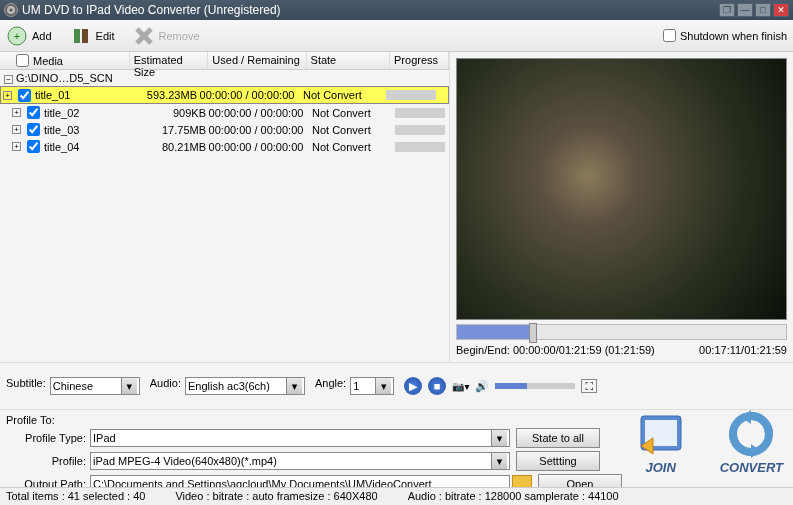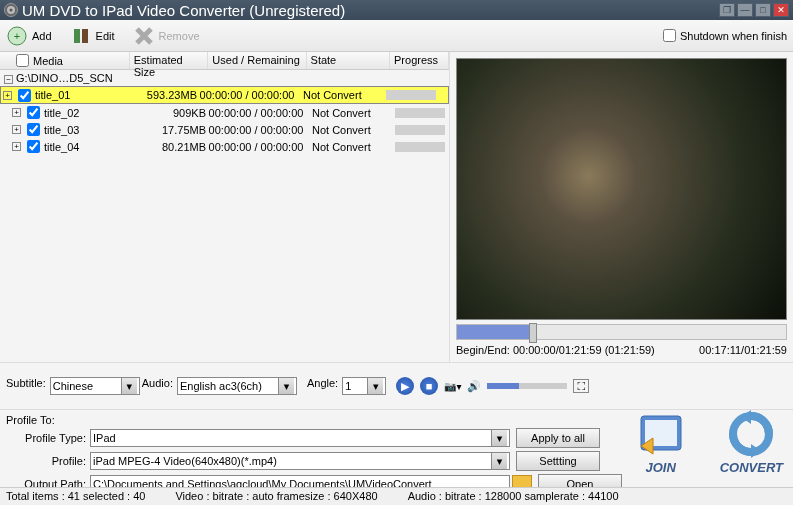--- a/index.html
+++ b/index.html
@@ -1,19 +1,19 @@
 <!DOCTYPE html>
 <html><head>
 <meta charset="utf-8">
 <style>
 * { margin: 0; padding: 0; box-sizing: border-box; font-family: Tahoma, Arial, sans-serif; font-size: 11px; }
 body { background: #f4f4f4; width: 793px; height: 505px; overflow: hidden; }
 .titlebar { background: linear-gradient(#4a5a6a,#3a4a5a); height: 20px; display: flex; align-items: center; padding: 0 4px; color: #fff; }
 .titlebar .logo { width: 14px; height: 14px; border-radius: 50%; background: #666; border: 1px solid #999; margin-right: 4px; display:flex;align-items:center;justify-content:center; }
-.titlebar .title { flex: 1; font-size: 15px; }
+.titlebar .title { flex: 1; font-size: 12px; }
 .winbtn { width: 16px; height: 14px; background: #8a95a0; border: 1px solid #506070; margin-left: 2px; display: flex; align-items: center; justify-content: center; color: #2a3a4a; font-size: 9px; cursor: pointer; }
 .winbtn.close { background: #d04040; color: #fff; }
 .toolbar { height: 32px; display: flex; align-items: center; background: linear-gradient(#f8f8f8,#e8e8e8); border-bottom: 1px solid #ccc; padding: 0 6px; }
 .tbtn { display: flex; align-items: center; margin-right: 18px; cursor: pointer; }
 .tbtn .ico { width: 22px; height: 22px; margin-right: 4px; }
 .tbtn.disabled { color: #aaa; }
 .shutdown { margin-left: auto; display: flex; align-items: center; }
 .shutdown input { margin-right: 4px; }
 .main { display: flex; height: 310px; }
 .listarea { width: 450px; border-right: 1px solid #ddd; }
@@ -178,21 +178,21 @@
     </div>
   </div>
 </div>
 
 <div class="midrow">
   <label>Subtitle:</label>
   <div class="sel" style="width:90px">
       <span>Chinese</span>
       <span class="arrow">▾</span>
     </div>
-  <label style="margin-left:2px">Audio:</label>
+  <label style="margin-left:10px">Audio:</label>
   <div class="sel" style="width:120px">
       <span>English ac3(6ch)</span>
       <span class="arrow">▾</span>
     </div>
   <label style="margin-left:10px">Angle:</label>
   <div class="sel" style="width:44px">
       <span>1</span>
       <span class="arrow">▾</span>
     </div>
   <div class="ctrls">
@@ -208,21 +208,21 @@
 </div>
 
 <div class="bottom">
   <div class="convhead">Profile To:</div>
   <div class="convrow">
     <span class="lbl">Profile Type:</span>
     <div class="sel fld">
         <span>IPad</span>
         <span class="arrow">▾</span>
       </div>
-    <div class="btn">Apply to all</div>
+    <div class="btn">State to all</div>
   </div>
   <div class="convrow">
     <span class="lbl">Profile:</span>
     <div class="sel fld">
         <span>iPad MPEG-4 Video(640x480)(*.mp4)</span>
         <span class="arrow">▾</span>
       </div>
     <div class="btn">Settting</div>
   </div>
   <div class="convrow">

